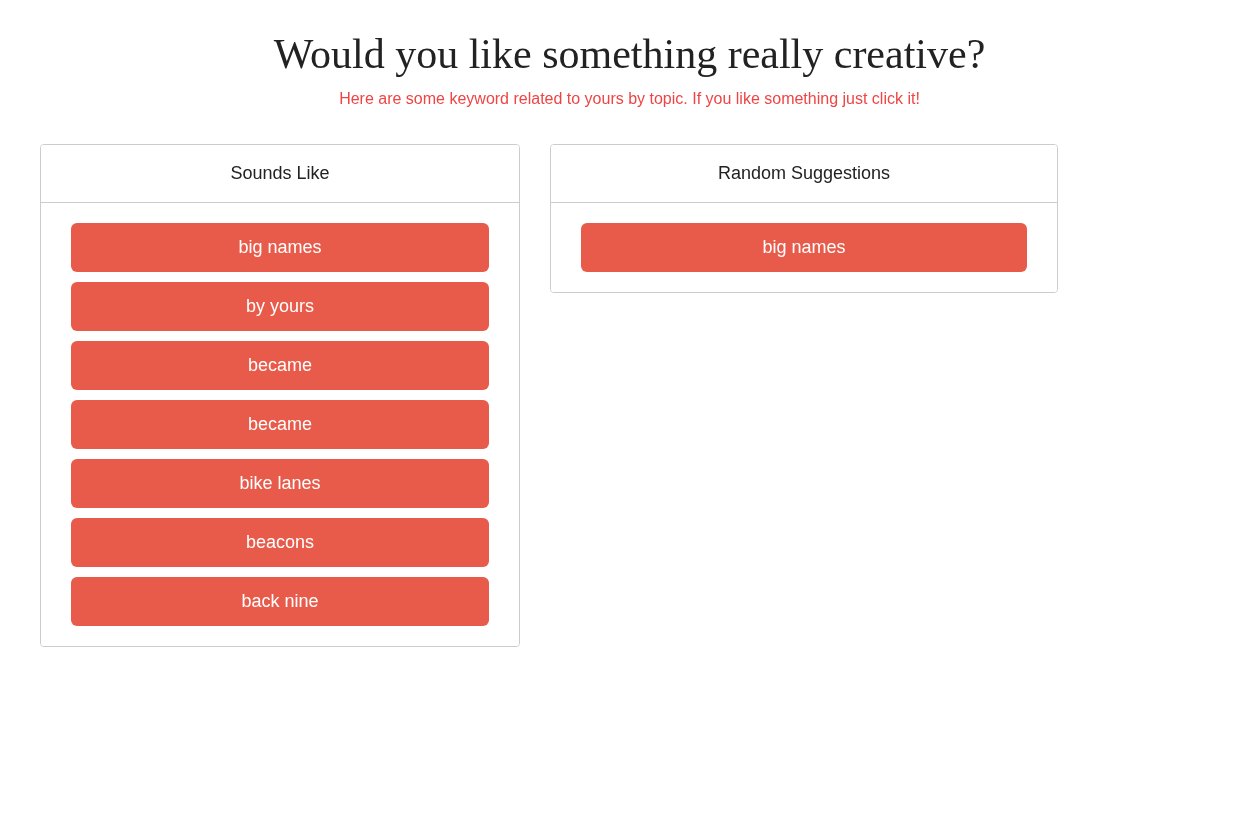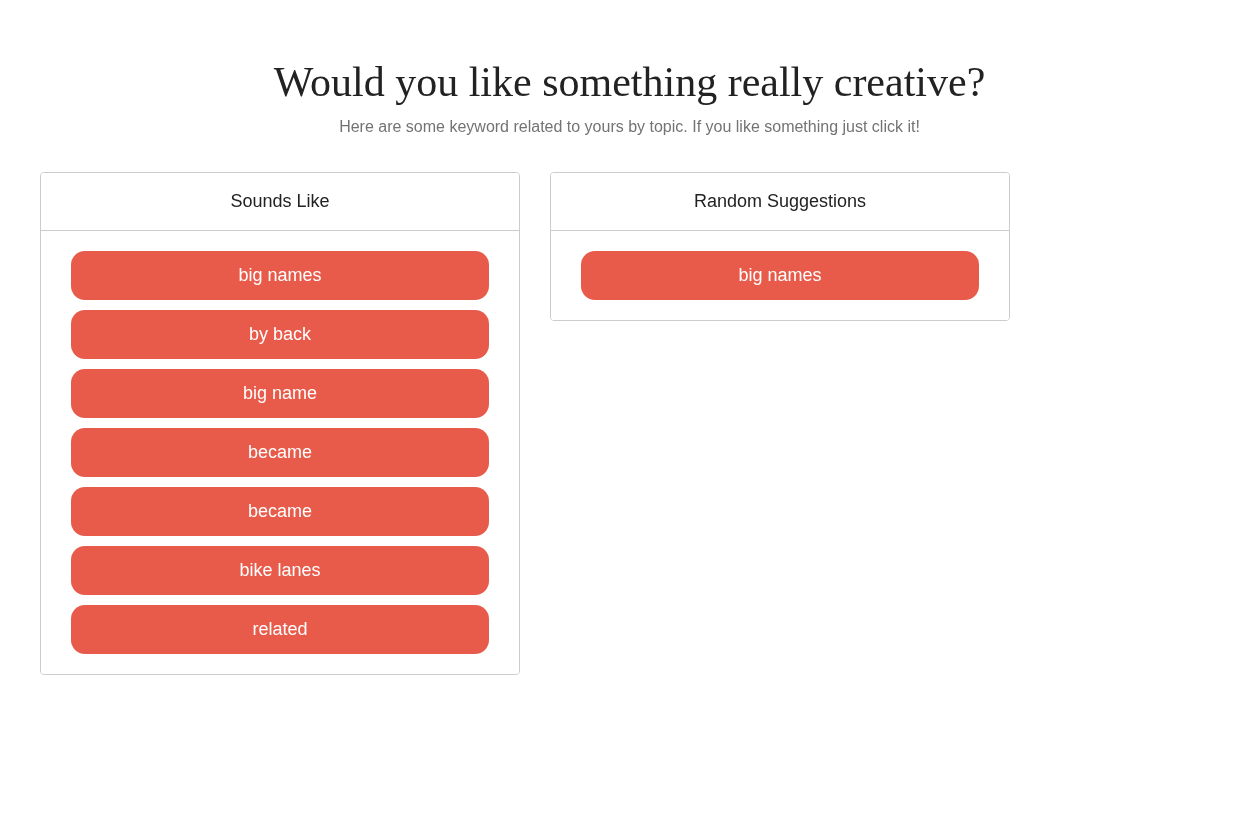--- a/index.html
+++ b/index.html
@@ -19,27 +19,26 @@
     .page-wrapper {
       padding: 30px 40px;
     }
 
     .page-title {
       text-align: center;
       font-size: 42px;
       font-weight: normal;
       margin-bottom: 12px;
       font-family: Georgia, serif;
-      margin-top: 28px;
     }
 
     .page-subtitle {
       text-align: center;
       font-size: 16px;
-      color: #737373;
+      color: #ef4444;
       margin-bottom: 30px;
       font-family: Arial, sans-serif;
     }
 
     .columns-wrapper {
       display: flex;
       gap: 30px;
       align-items: flex-start;
       margin-top: 36px;
     }
@@ -49,21 +48,21 @@
       border-radius: 4px;
       overflow: hidden;
     }
 
     .panel-left {
       width: 480px;
       flex-shrink: 0;
     }
 
     .panel-right {
-      width: 460px;
+      width: 508px;
       flex-shrink: 0;
     }
 
     .panel-header {
       text-align: center;
       padding: 18px 20px;
       font-size: 18px;
       font-family: Arial, sans-serif;
       border-bottom: 1px solid #ccc;
       background: #fff;
@@ -77,21 +76,21 @@
       background: #fff;
     }
 
     .keyword-btn {
       display: block;
       width: 100%;
       padding: 14px 20px;
       background-color: #e85b4a;
       color: #fff;
       border: none;
-      border-radius: 14px;
+      border-radius: 6px;
       font-size: 18px;
       font-family: Arial, sans-serif;
       cursor: pointer;
       text-align: center;
       transition: background 0.2s;
     }
   </style>
 </head>
 <body>
 
@@ -100,26 +99,26 @@
   <h1 class="page-title">Would you like something really creative?</h1>
   <p class="page-subtitle">Here are some keyword related to yours by topic. If you like something just click it!</p>
 
   <div class="columns-wrapper">
 
     <div class="panel panel-left">
       <div class="panel-header">Sounds Like</div>
       <div class="panel-body" id="sounds-like-body">
 
       <button class="keyword-btn">big names</button>
-          <button class="keyword-btn">by back</button>
-          <button class="keyword-btn">big name</button>
+          <button class="keyword-btn">by yours</button>
           <button class="keyword-btn">became</button>
           <button class="keyword-btn">became</button>
           <button class="keyword-btn">bike lanes</button>
-          <button class="keyword-btn">related</button>
+          <button class="keyword-btn">beacons</button>
+          <button class="keyword-btn">back nine</button>
         </div>
     </div>
 
     <div class="panel panel-right">
       <div class="panel-header">Random Suggestions</div>
       <div class="panel-body" id="random-suggestions-body">
 
       <button class="keyword-btn">big names</button>
         </div>
     </div>

